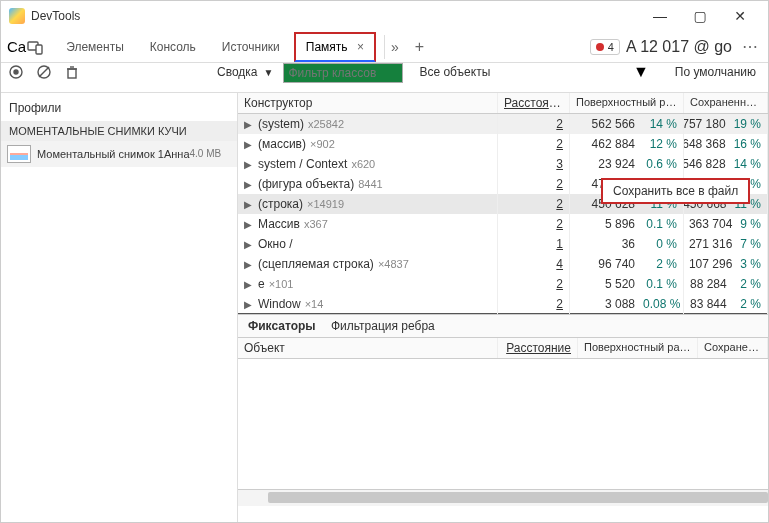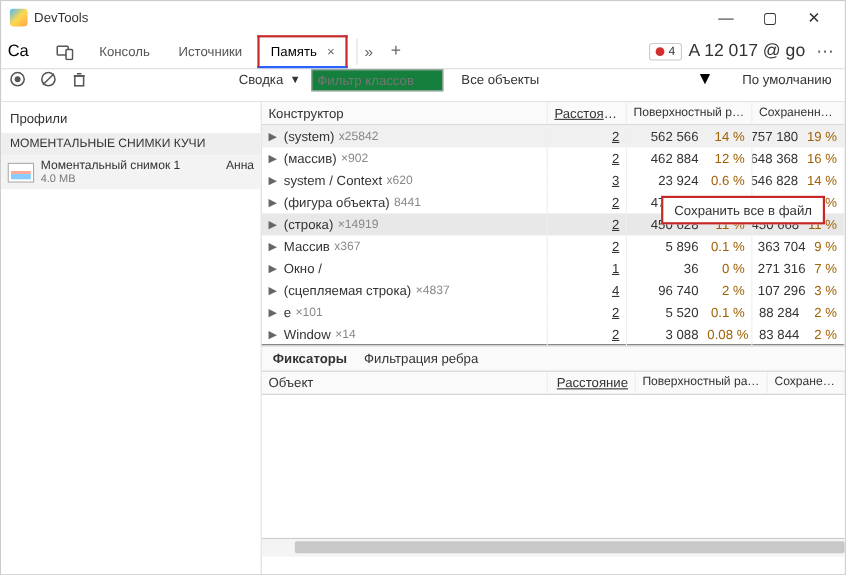--- a/index.html
+++ b/index.html
@@ -6,21 +6,21 @@
 body { width: 769px; height: 523px; border: 1px solid #ccc; display: flex; flex-direction: column; background: #fff; overflow: hidden; }
 
 
 .titlebar { height: 30px; display: flex; align-items: center; padding: 0 8px; }
 .titlebar .logo { width: 16px; height: 16px; border-radius: 3px; background: linear-gradient(135deg,#4db8ff,#ffd84d,#ffa64d); margin-right: 6px; }
 .titlebar .title { font-size: 12px; color:#333; flex: 1; }
 .winctrl { width: 40px; height: 28px; display: flex; align-items: center; justify-content: center; color:#333; font-size: 14px; cursor:pointer; }
 
 
 .tabbar { height: 32px; display: flex; align-items: center; padding: 0 6px; border-bottom: 1px solid #ddd; gap: 2px; }
-.tabbar .leftctl { display:flex; gap:24px; align-items:center; }
+.tabbar .leftctl { display:flex; gap:0; align-items:center; }
 .tabbar .tabs { display:flex; gap: 2px; margin-left: 8px; align-items:center; }
 .tab { padding: 6px 10px; font-size: 12px; color:#555; cursor:pointer; white-space:nowrap; border:2px solid transparent; }
 .tab.active { border:2px solid #c62828; border-bottom: 2px solid #2962ff; color:#000; }
 .tab .tabclose { margin-left: 6px; color:#666; }
 .chev { padding: 4px 6px; color:#666; cursor:pointer; font-size:14px; border-left:1px solid #ddd; margin-left:6px; }
 .plus { padding: 4px 8px; color:#666; cursor:pointer; font-size:16px; }
 .tabbar .right { margin-left:auto; display:flex; align-items:center; gap:6px; }
 .recbadge { display:flex; align-items:center; gap:4px; font-size:11px; border:1px solid #ccc; border-radius:3px; padding:1px 5px; color:#333; }
 .recbadge .dot { width:8px; height:8px; border-radius:50%; background:#d32f2f; }
 .bigtext { font-size:16px; color:#333; }
@@ -38,35 +38,35 @@
 .rightsel { display:flex; gap:20px; }
 
 
 .main { flex:1; display:flex; min-height:0; }
 .sidebar { width:237px; border-right:1px solid #ddd; display:flex; flex-direction:column; background:#fff; }
 .sidehdr { font-size:12px; padding:8px 8px 6px; color:#333; }
 .sidecat { font-size:11px; background:#eee; padding:4px 8px; color:#333; }
 .snapshot { display:flex; align-items:center; padding:4px 6px; gap:6px; background:#f3f3f3; }
 .snapshot .thumb { width:24px; height:18px; background:#fff; border:1px solid #aaa; position:relative; }
 .snapshot .thumb::after { content:""; position:absolute; inset:2px; background:linear-gradient(to bottom,#fff 40%,#fa9 0,#fa9 60%,#8cf 0); }
-.snapshot .sntext { display:flex; flex-direction:column; font-size:11px; color:#333; flex:1; min-width:0; }
+.snapshot .sntext { display:flex; font-size:11px; color:#333; flex:1; min-width:0; }
 .snapshot .sntext .row { display:flex; justify-content:space-between; }
 .snapshot .size { color:#777; font-size:10px; }
 
 
 .content { flex:1; display:flex; flex-direction:column; min-width:0; position:relative; }
 .thead, .trow { display:flex; font-size:12px; color:#333; }
 .thead { border-bottom:1px solid #ccc; background:#fafafa; }
 .cell { padding:3px 6px; border-right:1px solid #eee; overflow:hidden; white-space:nowrap; text-overflow:ellipsis; }
 .c-con { width:260px; }
 .c-dist { width:72px; text-align:right;text-decoration:underline; }
 .c-sh { width:114px; text-align:right; }
 .c-ret { width:84px; text-align:right; }
 .subcell { display:flex; justify-content:flex-end; gap:8px; }
-.pct { width:34px; text-align:right; color:#a16207; }
+.pct { width:34px; text-align:right; color:#0f766e; }
 .trow .c-con { display:flex; align-items:center; gap:4px; }
 .expand { color:#666; font-size:10px; width:10px; }
 .count { color:#888; font-size:11px; }
 .trow.highlight .cell { background:#f0f0f0; }
 .trow.sel .cell { background:#e8e8e8; }
 .ctxmenu { position:absolute; left:363px; top:85px; background:#fff; border:2px solid #c62828; font-size:12px; padding:4px 10px; color:#333; white-space:nowrap; }
 .trow { border-bottom:0; }
 .tbody { position:relative; }
 .bottomborder { border-bottom:1px solid #555; margin-top:-1px; }
 
@@ -99,20 +99,21 @@
   <div class="leftctl">
     <span style="font-size:15px;">Ca</span>
     <span class="iconbtn">
         <svg class="svgicon" viewBox="0 0 16 16">
           <rect x="1" y="3" width="10" height="8" rx="1"></rect>
           <rect x="9" y="6" width="6" height="9" rx="1" fill="#fff"></rect>
         </svg>
       </span>
   </div>
   <div class="tabs">
+    <div class="tab"><span>Элементы</span></div>
     <div class="tab"><span>Консоль</span></div>
     <div class="tab"><span>Источники</span></div>
     <div class="tab active">
       <span>Память</span>
       <span class="tabclose">×</span>
     </div>
   </div>
   <div class="chev">»</div>
   <div class="plus">+</div>
   <div class="right">

